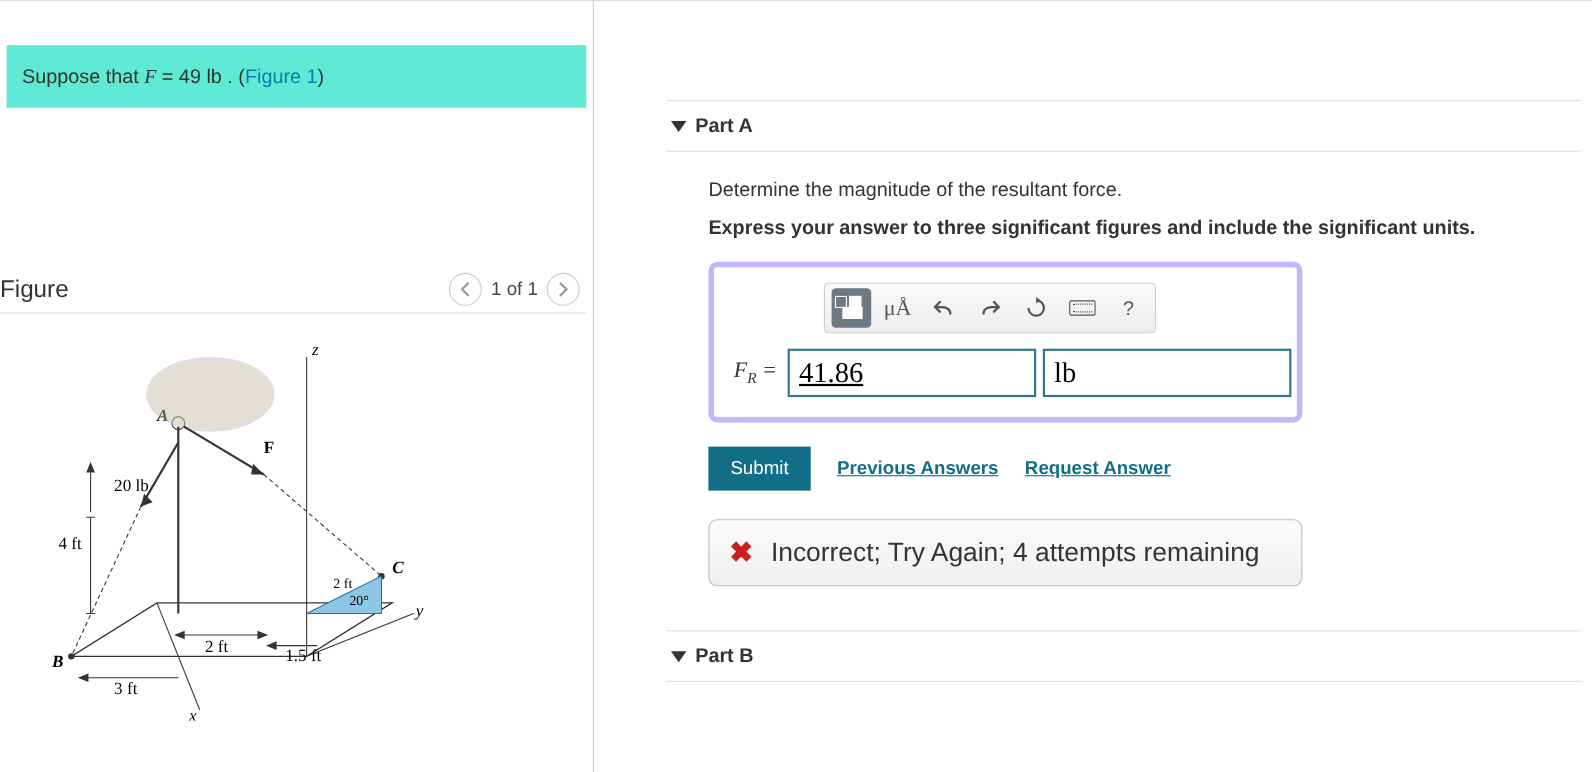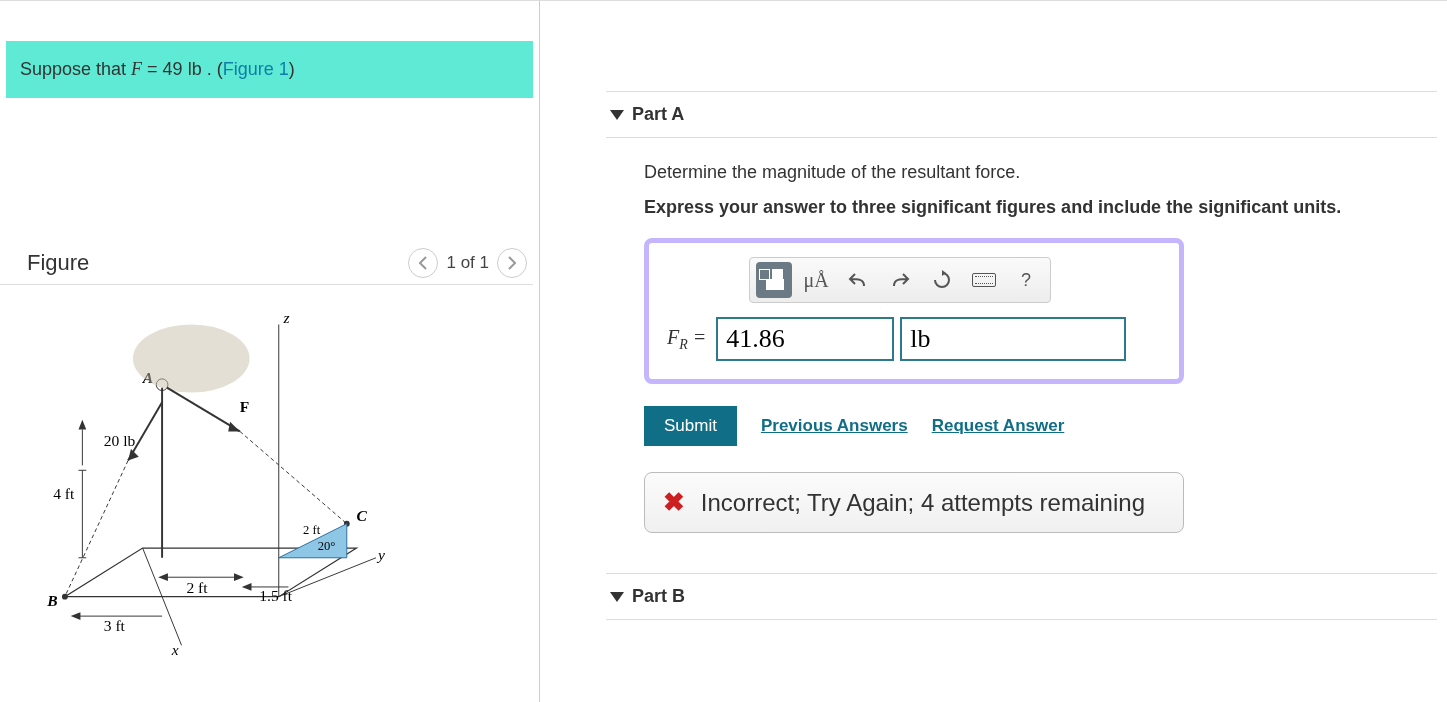--- a/index.html
+++ b/index.html
@@ -33,21 +33,21 @@
   .prompt-box .ital { font-style: italic; font-family: 'Times New Roman', serif; }
   .prompt-box .link { color: #0e7ea8; cursor: pointer; }
   .figure-header {
     display: flex;
     align-items: center;
     justify-content: space-between;
     padding: 0 6px 6px 0;
     border-bottom: 1px solid #ddd;
     margin: 150px 6px 0 0;
   }
-  .figure-title { font-size: 22px; color: #333; margin-left: 27px; }
+  .figure-title { font-size: 22px; color: #333; }
   .fig-nav { display: flex; align-items: center; gap: 8px; }
   .nav-btn {
     width: 30px; height: 30px; border-radius: 50%;
     border: 1px solid #ccc; background: #fff;
     display: flex; align-items: center; justify-content: center;
     color: #888; font-size: 16px; cursor: pointer;
   }
   .fig-count { font-size: 17px; color: #444; }
   .figure-body { padding: 20px 30px; }
   .figure-img { width: 410px; height: 350px; }
@@ -101,21 +101,21 @@
   .fr-label { font-family: 'Times New Roman', serif; font-style: italic; font-size: 20px; white-space: nowrap; margin-right: 4px; }
   .fr-label sub { font-size: 14px; }
   .val-input, .unit-input {
     border: 2px solid #2c7a8c;
     height: 44px;
     font-size: 26px;
     font-family: 'Times New Roman', serif;
     padding: 2px 8px;
     background: #fff;
   }
-  .val-input { width: 178px; }
+  .val-input { width: 226px; text-decoration: underline; }
   .unit-input { width: 226px; }
   .action-row { margin-top: 22px; display: flex; align-items: center; gap: 24px; }
   .submit-btn {
     background: #106e87; color: #fff; border: none;
     padding: 10px 20px; font-size: 17px; cursor: pointer;
   }
   .link-btn { color: #106e87; font-size: 17px; font-weight: bold; text-decoration: underline; cursor: pointer; }
   .feedback-box {
     margin-top: 26px;
     border: 1px solid #bbb;

